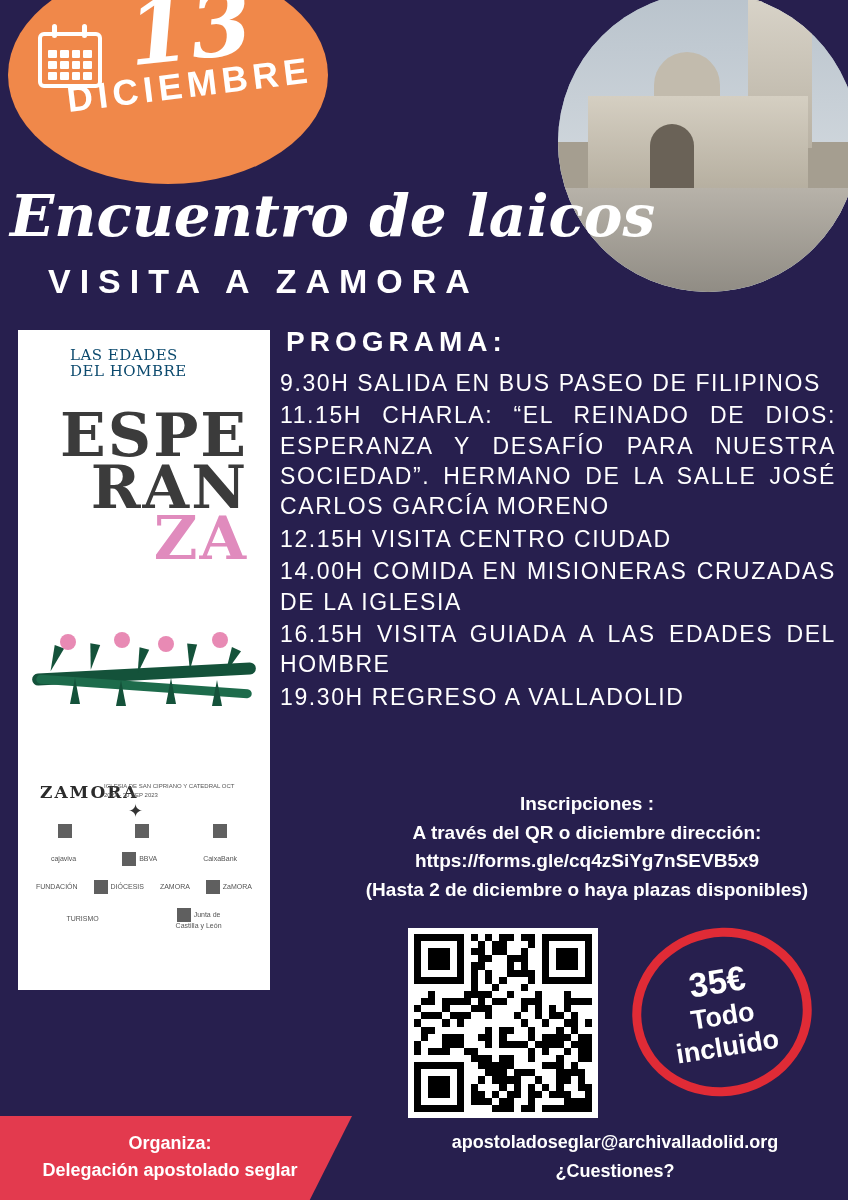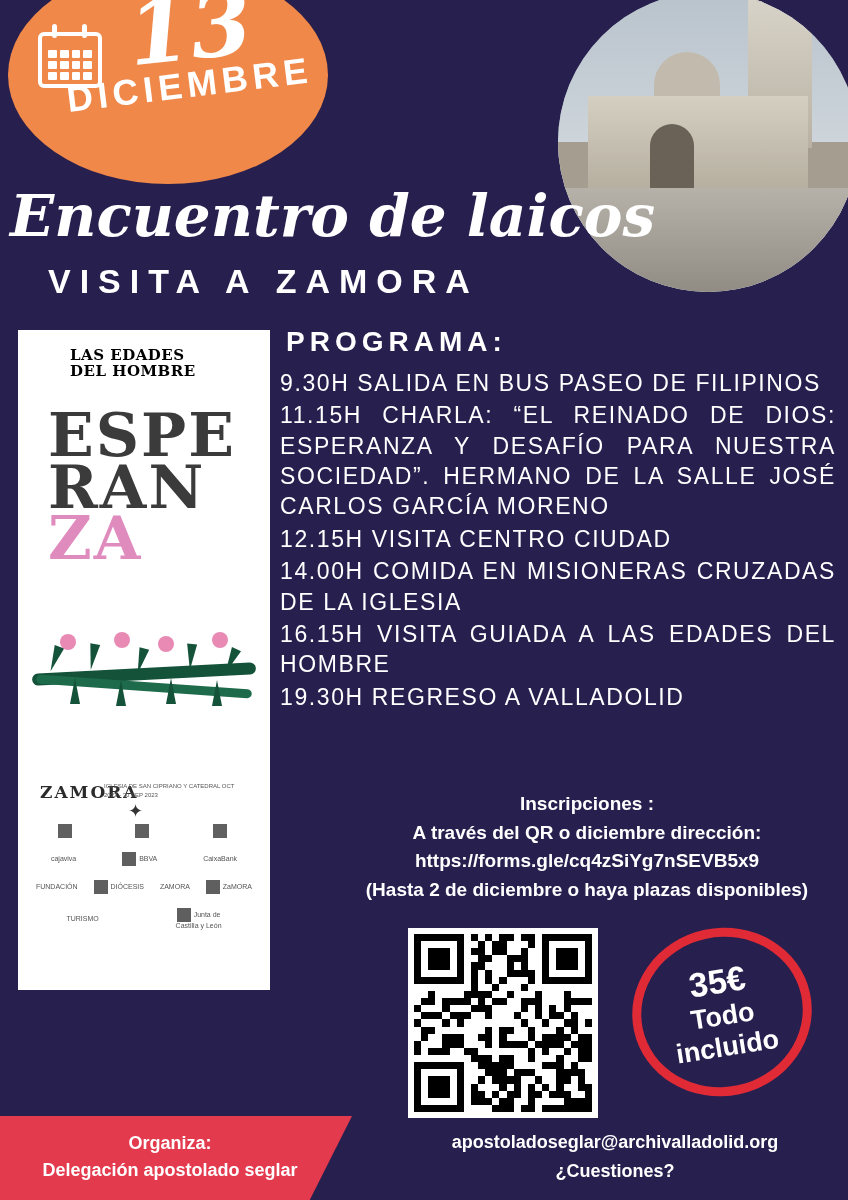--- a/index.html
+++ b/index.html
@@ -184,37 +184,38 @@
     top: 330px;
     width: 252px;
     height: 660px;
     background: #ffffff;
     overflow: hidden;
   }
   .poster-img .pi-head {
     position: absolute;
     left: 52px; top: 18px;
     font-family: "DejaVu Serif", serif;
-    font-weight: bold;
+    font-weight: normal;
     font-size: 15px;
-    color: #000000;
+    color: #0c4a6e;
     line-height: 1.05;
     letter-spacing: .5px;
   }
   .pi-word {
     position: absolute;
     left: 30px;
     top: 80px;
     width: 200px;
     font-family: "DejaVu Serif", serif;
     font-size: 60px;
     font-weight: bold;
     color: #3b3b3b;
     line-height: 0.86;
     letter-spacing: 2px;
+    text-align: right;
   }
   .pi-word span.pink { color: #e08bbd; }
   .pi-thorns {
     position: absolute;
     left: 8px; top: 300px;
     width: 236px; height: 90px;
   }
   .pi-thorns .branch {
     position: absolute;
     left: 6px; top: 38px;

